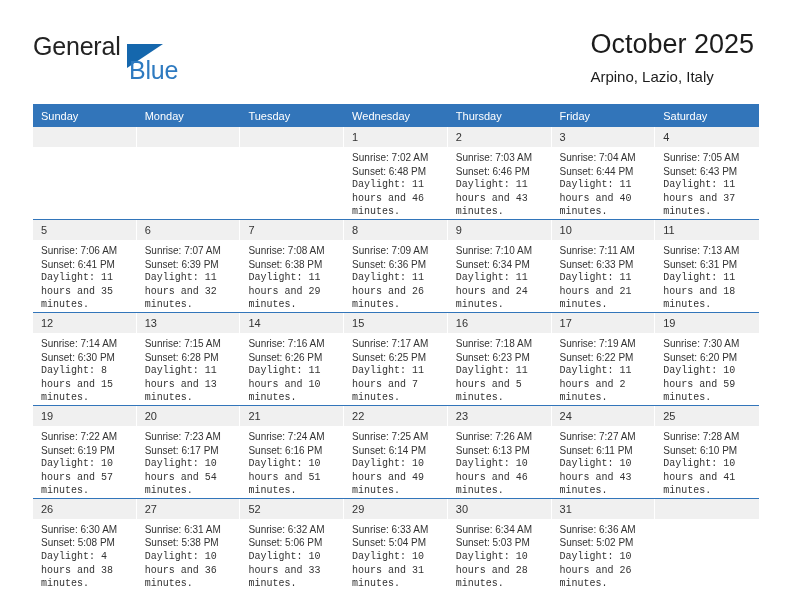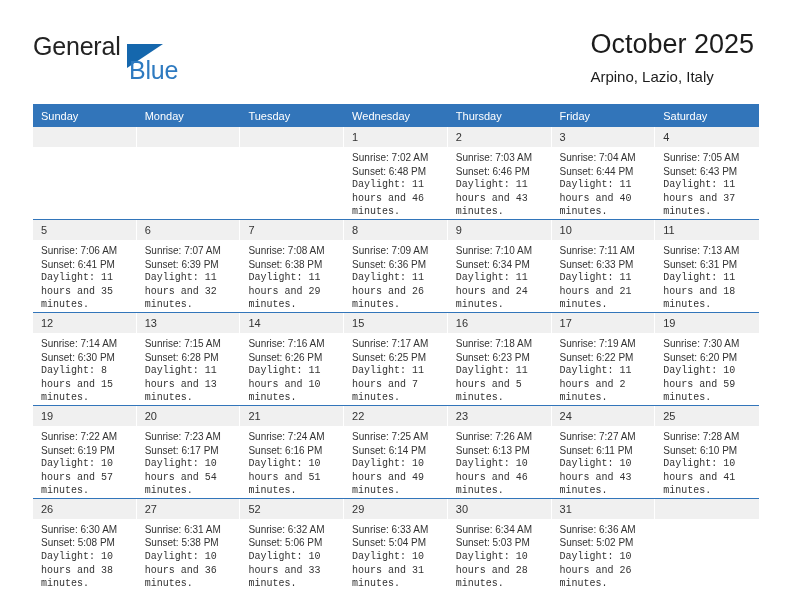--- a/index.html
+++ b/index.html
@@ -401,21 +401,21 @@
               <div class="daylight">Daylight: 10 hours and 41 minutes.</div>
             </div>
           </td>
         </tr>
         <tr>
           <td>
             <div class="daynum">26</div>
             <div class="details">
               <div>Sunrise: 6:30 AM</div>
               <div>Sunset: 5:08 PM</div>
-              <div class="daylight">Daylight: 10 hours and 38 minutes.</div>
+              <div class="daylight">Daylight: 4 hours and 38 minutes.</div>
             </div>
           </td>
           <td>
             <div class="daynum">27</div>
             <div class="details">
               <div>Sunrise: 6:31 AM</div>
               <div>Sunset: 5:38 PM</div>
               <div class="daylight">Daylight: 10 hours and 36 minutes.</div>
             </div>
           </td>

